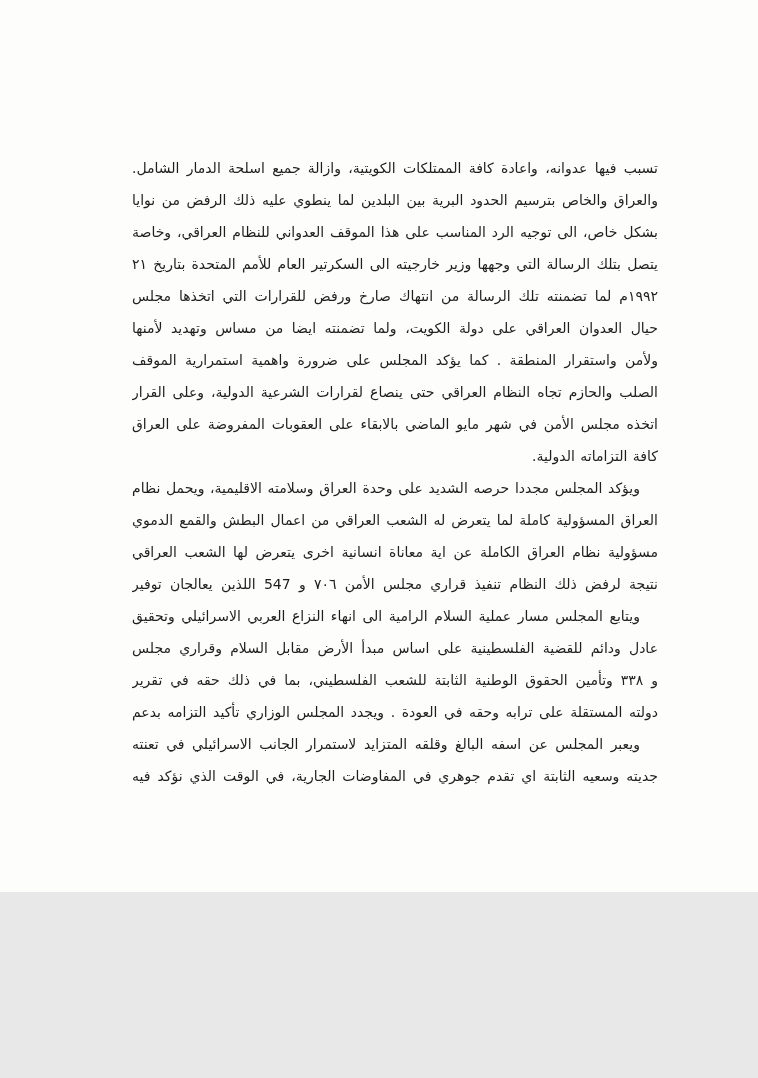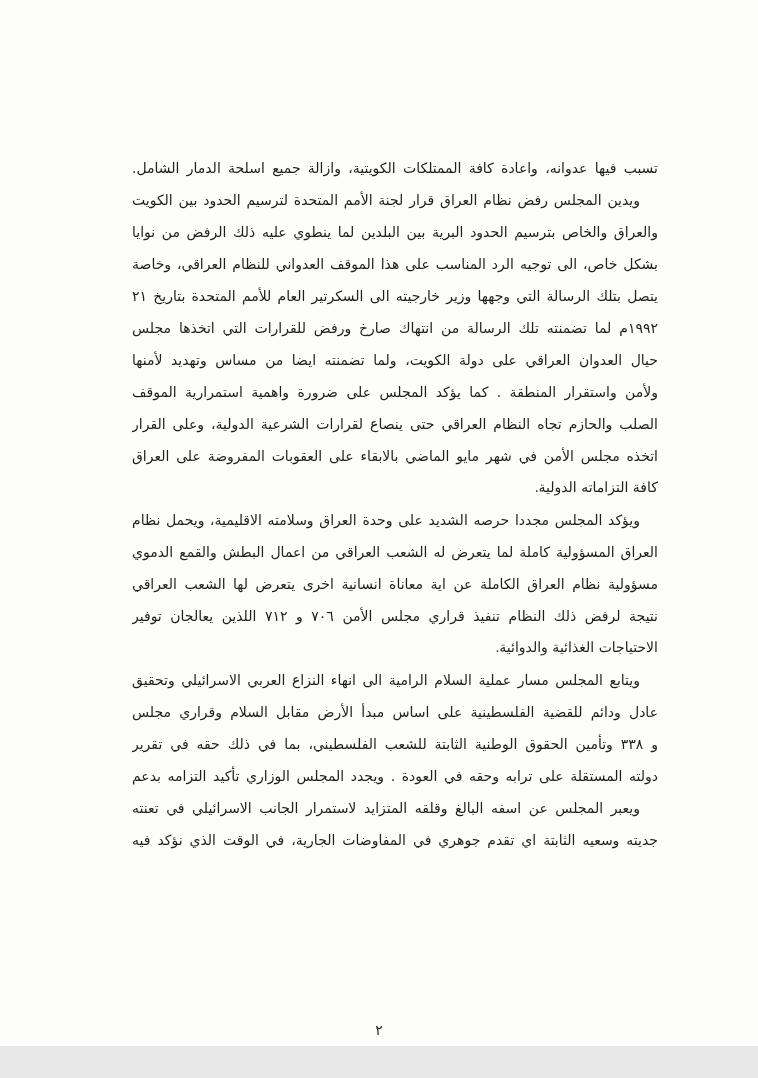--- a/index.html
+++ b/index.html
@@ -3,21 +3,21 @@
 <meta charset="utf-8">
 <style>
   html, body {
     margin: 0;
     padding: 0;
     background: #e8e8e8;
   }
   .page {
     position: relative;
     width: 758px;
-    height: 1046px;
+    height: 892px;
     margin: 0 auto;
     background: #fdfdfc;
     overflow: hidden;
     font-family: "DejaVu Sans", sans-serif;
     color: #1e1e1e;
     direction: rtl;
   }
   .text-block {
     position: absolute;
     top: 152px;
@@ -35,21 +35,20 @@
   .line {
     height: 32px;
     overflow: hidden;
     text-align: justify;
     text-align-last: justify;
     word-spacing: 1px;
   }
   .line.end {
     text-align: center;
     text-align-last: right;
-    font-family: Liberation Serif, serif;
   }
   .line.indent {
     padding-right: 18px;
   }
   .page-number {
     position: absolute;
     top: 1014px;
     left: 0;
     width: 100%;
     text-align: center;
@@ -61,37 +60,35 @@
 </style>
 </head>
 <body>
 
 <div class="page">
   <div class="text-block">
       <div class="paragraph">
         <div class="line">تسبب فيها عدوانه، واعادة كافة الممتلكات الكويتية، وازالة جميع اسلحة الدمار الشامل.</div>
       </div>
       <div class="paragraph">
-        <div class="line indent">ويدين المجلس رفض نظام العراق قرار لجنة الأمم المتحدة لترسيم الحدود بين الكويت</div>
         <div class="line">والعراق والخاص بترسيم الحدود البرية بين البلدين لما ينطوي عليه ذلك الرفض من نوايا عدوانية</div>
         <div class="line">بشكل خاص، الى توجيه الرد المناسب على هذا الموقف العدواني للنظام العراقي، وخاصة ما</div>
         <div class="line">يتصل بتلك الرسالة التي وجهها وزير خارجيته الى السكرتير العام للأمم المتحدة بتاريخ ٢١ مايو</div>
         <div class="line">١٩٩٢م لما تضمنته تلك الرسالة من انتهاك صارخ ورفض للقرارات التي اتخذها مجلس الأمن</div>
         <div class="line">حيال العدوان العراقي على دولة الكويت، ولما تضمنته ايضا من مساس وتهديد لأمنها وسيادتها</div>
         <div class="line">ولأمن واستقرار المنطقة . كما يؤكد المجلس على ضرورة واهمية استمرارية الموقف الدولي</div>
         <div class="line">الصلب والحازم تجاه النظام العراقي حتى ينصاع لقرارات الشرعية الدولية، وعلى القرار الذي</div>
         <div class="line">اتخذه مجلس الأمن في شهر مايو الماضي بالابقاء على العقوبات المفروضة على العراق حتى ينفذ</div>
         <div class="line end">كافة التزاماته الدولية.</div>
       </div>
       <div class="paragraph">
         <div class="line indent">ويؤكد المجلس مجددا حرصه الشديد على وحدة العراق وسلامته الاقليمية، ويحمل نظام</div>
         <div class="line">العراق المسؤولية كاملة لما يتعرض له الشعب العراقي من اعمال البطش والقمع الدموي . ويؤكد</div>
         <div class="line">مسؤولية نظام العراق الكاملة عن اية معاناة انسانية اخرى يتعرض لها الشعب العراقي الشقيق</div>
-        <div class="line">نتيجة لرفض ذلك النظام تنفيذ قراري مجلس الأمن ٧٠٦ و ٧١٢ اللذين يعالجان توفير</div>
-        <div class="line end">الاحتياجات الغذائية والدوائية.</div>
+        <div class="line">نتيجة لرفض ذلك النظام تنفيذ قراري مجلس الأمن ٧٠٦ و 547 اللذين يعالجان توفير</div>
       </div>
       <div class="paragraph">
         <div class="line indent">ويتابع المجلس مسار عملية السلام الرامية الى انهاء النزاع العربي الاسرائيلي وتحقيق حل</div>
         <div class="line">عادل ودائم للقضية الفلسطينية على اساس مبدأ الأرض مقابل السلام وقراري مجلس الأمن ٢٤٢</div>
         <div class="line">و ٣٣٨ وتأمين الحقوق الوطنية الثابتة للشعب الفلسطيني، بما في ذلك حقه في تقرير مصيره واقامة</div>
         <div class="line">دولته المستقلة على ترابه وحقه في العودة . ويجدد المجلس الوزاري تأكيد التزامه بدعم جهود</div>
       </div>
       <div class="paragraph">
         <div class="line indent">ويعبر المجلس عن اسفه البالغ وقلقه المتزايد لاستمرار الجانب الاسرائيلي في تعنته وعدم</div>
         <div class="line">جديته وسعيه الثابتة اي تقدم جوهري في المفاوضات الجارية، في الوقت الذي نؤكد فيه</div>

